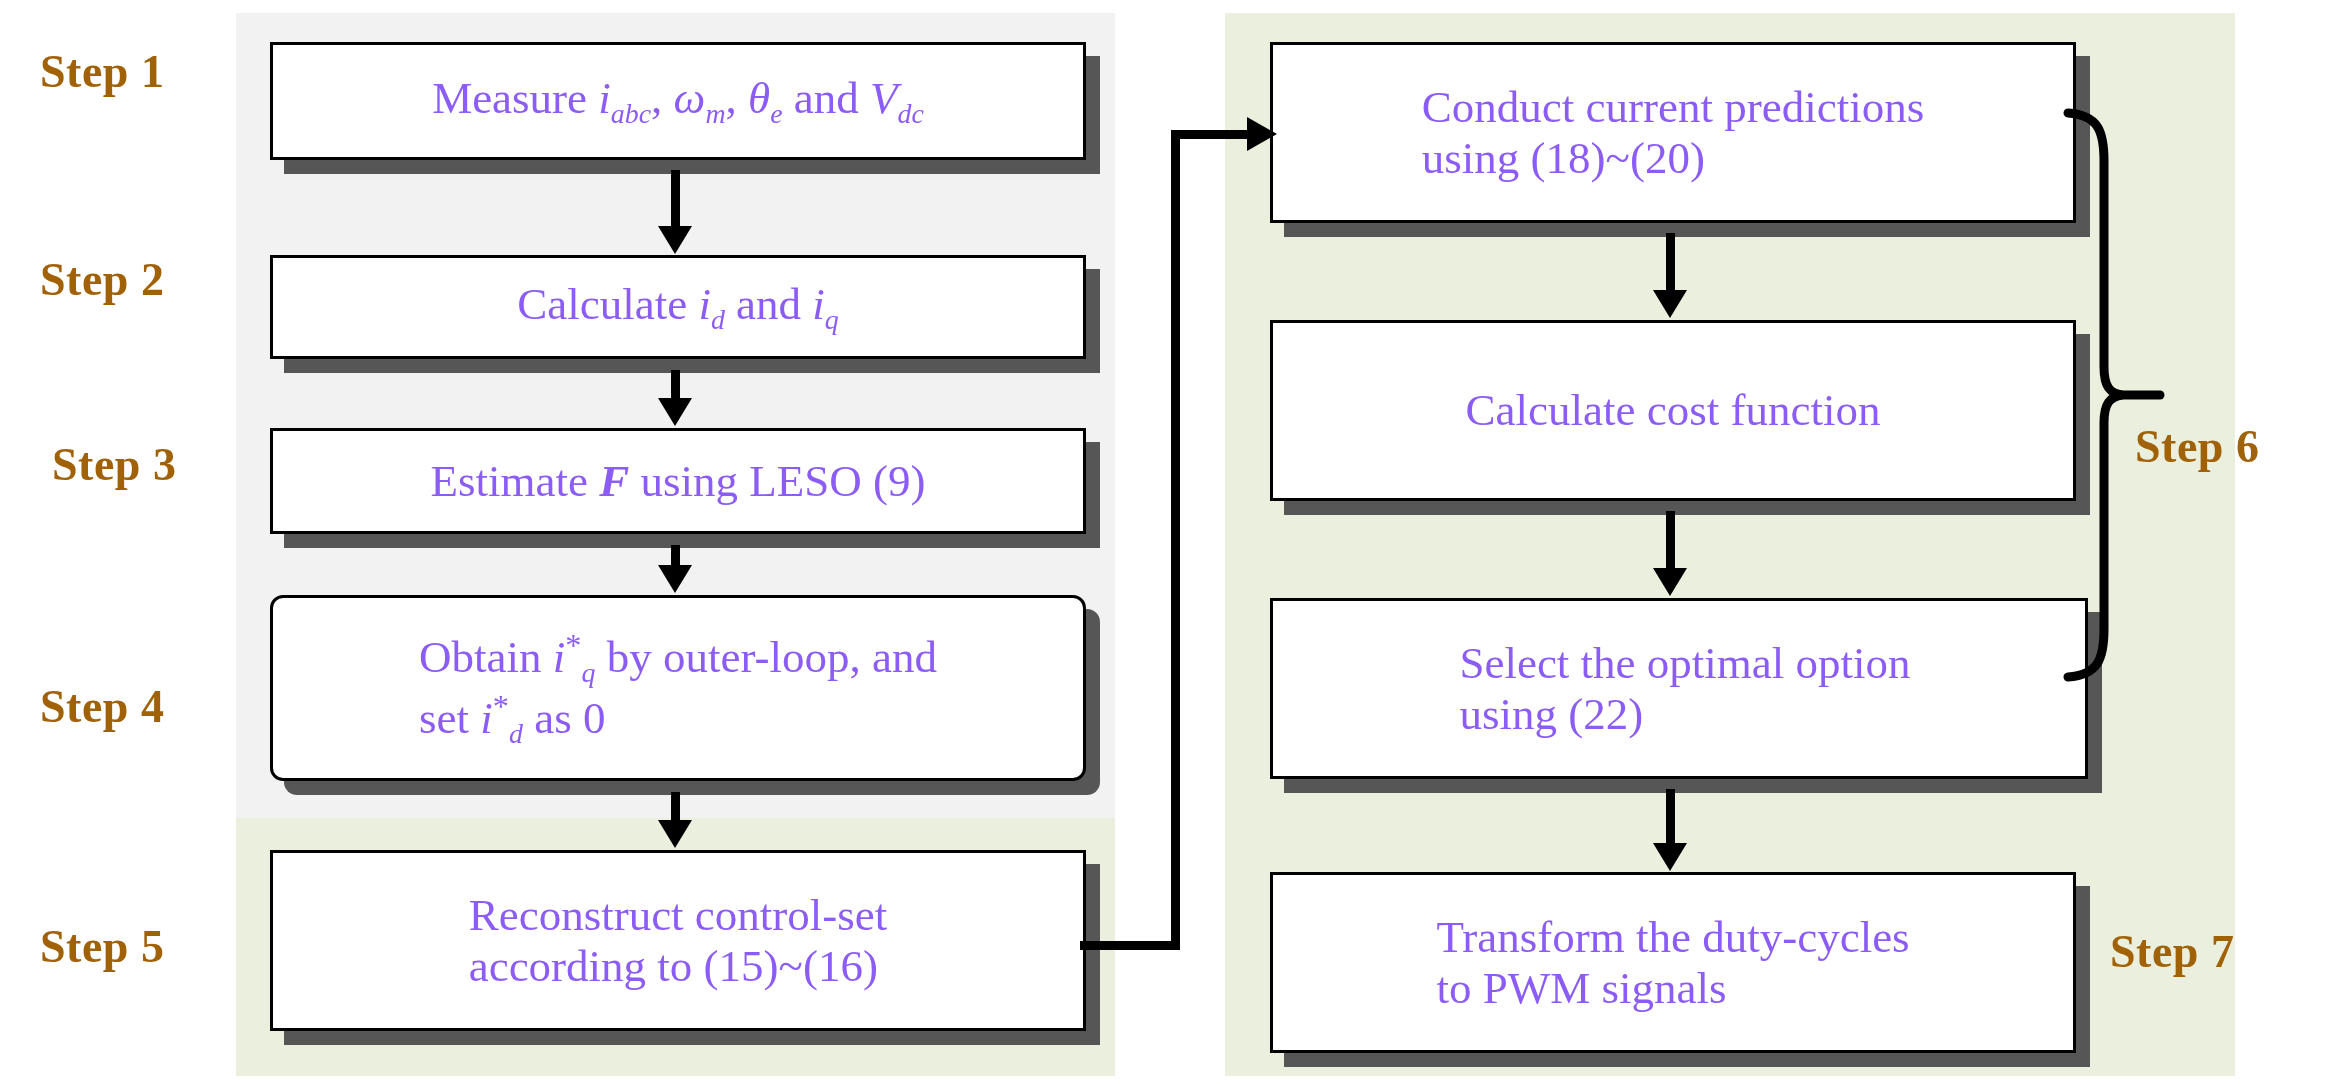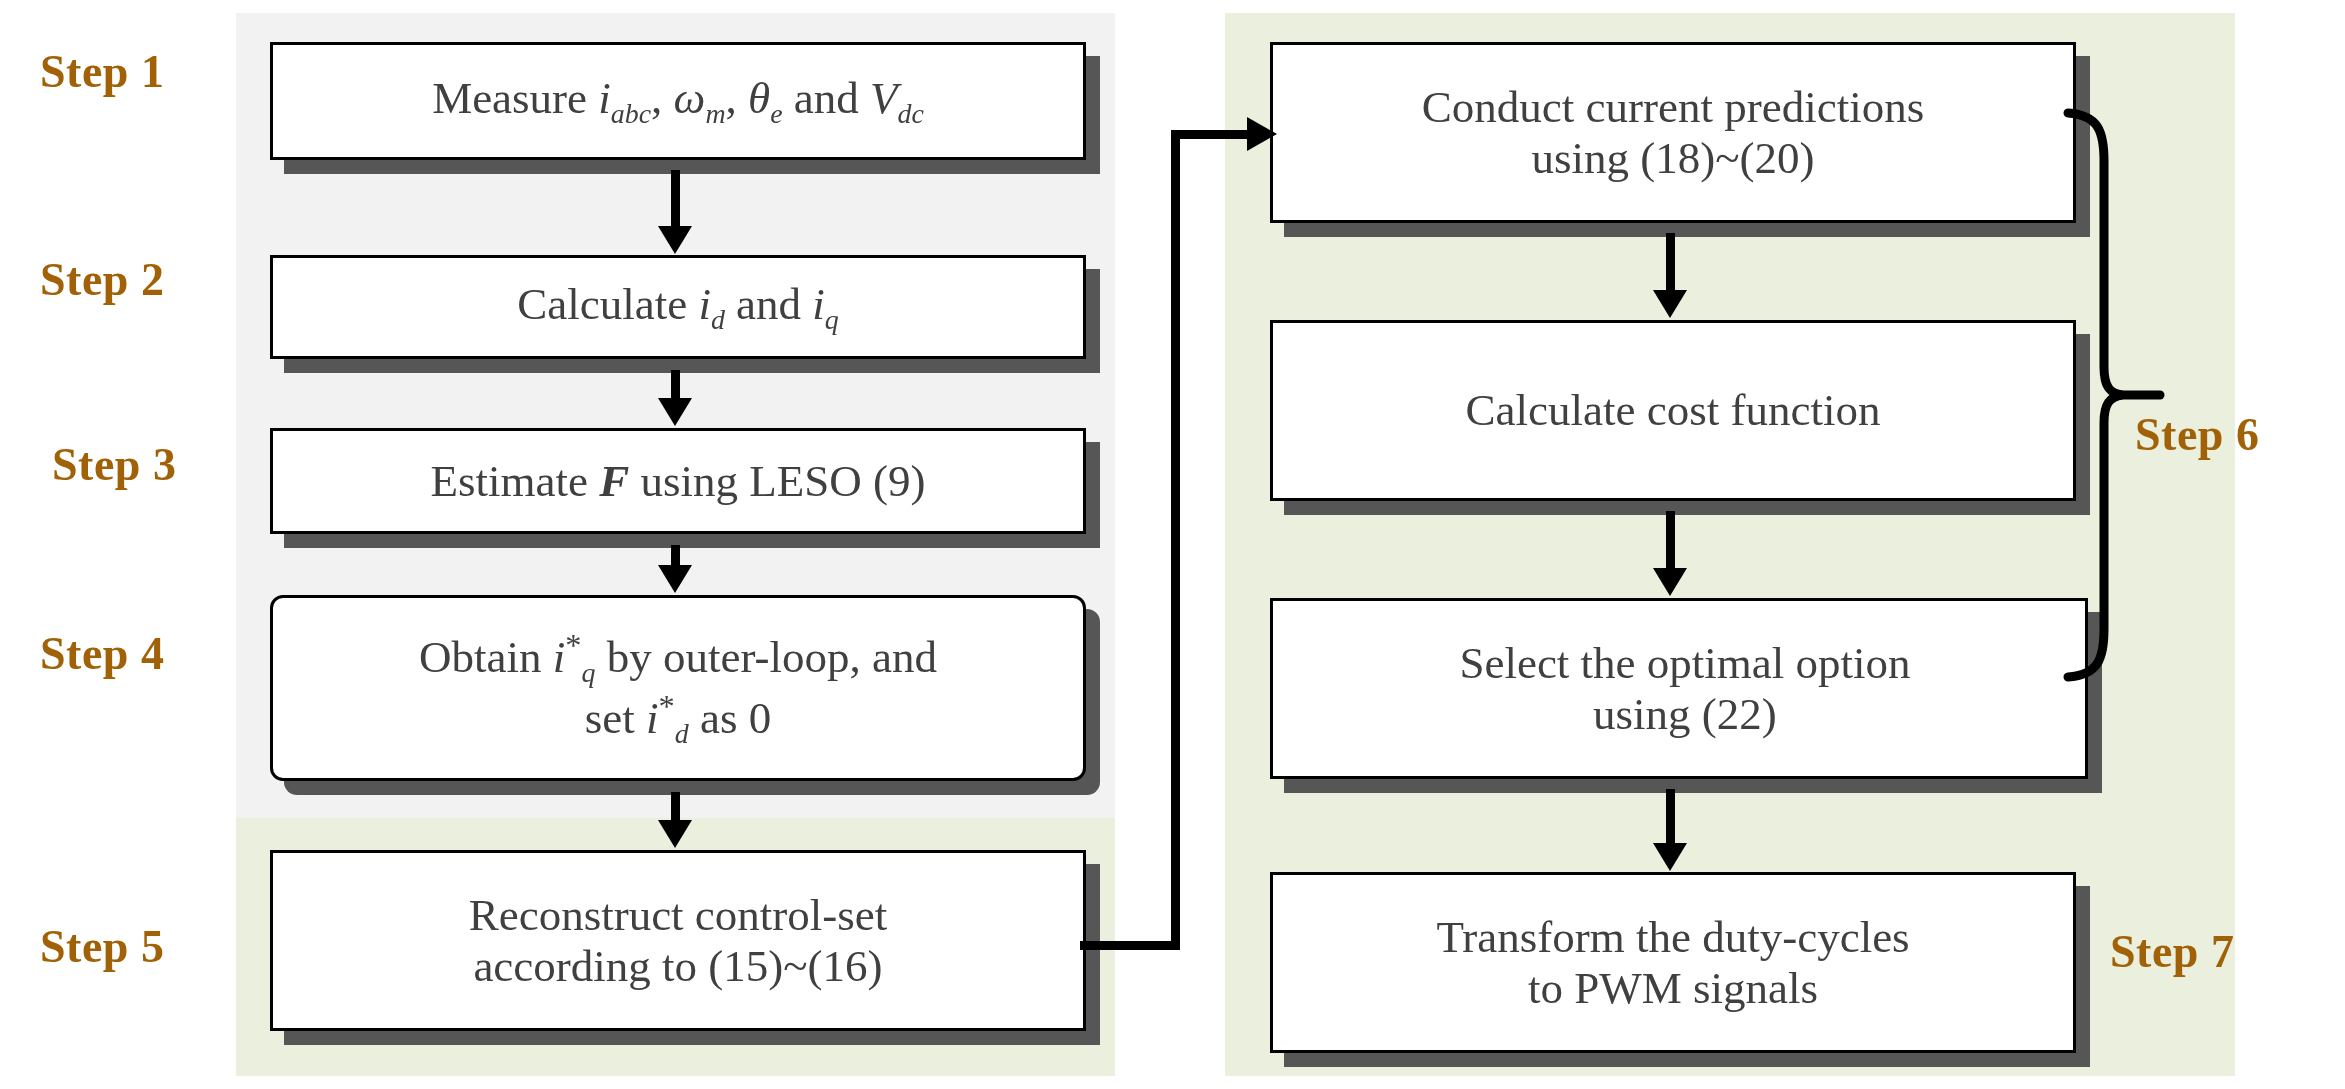--- a/index.html
+++ b/index.html
@@ -12,21 +12,21 @@
   #panel-right-green{left:1225px;top:13px;width:1010px;height:1063px;background:#eaf0dd;}
 
   
   .step-label{position:absolute;font-weight:bold;font-size:46px;color:#a16207;
               letter-spacing:.5px;white-space:nowrap;}
 
   
   .box{position:absolute;background:#ffffff;border:3px solid #000;
        box-shadow:14px 14px 0 0 #565656;
        display:flex;align-items:center;justify-content:center;
-       text-align:center;line-height:1.12;color:#404040;}
+       text-align:left;line-height:1.12;color:#8b5cf6;}
   .box .txt{padding:0 10px;font-size:45px;white-space:nowrap;}
   .box .txt.two{white-space:normal;}
 
   i.v{font-style:italic;}
   .sub{font-size:.62em;vertical-align:sub;font-style:italic;}
   .supstar{font-size:.72em;vertical-align:super;font-style:normal;}
   .bf{font-weight:bold;font-style:italic;}
 
   
   .arrow-v{position:absolute;width:9px;background:#000;}
@@ -43,24 +43,24 @@
 </head>
 <body>
 
 <div class="panel" id="panel-left-gray"></div>
 <div class="panel" id="panel-left-green"></div>
 <div class="panel" id="panel-right-green"></div>
 
 <div class="step-label" style="left:40px;top:45px;">Step 1</div>
 <div class="step-label" style="left:40px;top:253px;">Step 2</div>
 <div class="step-label" style="left:52px;top:438px;">Step 3</div>
-<div class="step-label" style="left:40px;top:627px;">Step 4</div>
+<div class="step-label" style="left:40px;top:680px;">Step 4</div>
 <div class="step-label" style="left:40px;top:920px;">Step 5</div>
 
-<div class="step-label" style="left:2135px;top:408px;">Step 6</div>
+<div class="step-label" style="left:2135px;top:420px;">Step 6</div>
 <div class="step-label" style="left:2110px;top:925px;">Step 7</div>
 
 <div class="box" id="b1" style="left:270px;top:42px;width:810px;height:112px;">
   <div class="txt">
     <span>Measure </span><i class="v">i</i><span class="sub">abc</span><span>, </span><i class="v">ω</i><span class="sub">m</span><span>, </span><i class="v">θ</i><span class="sub">e</span><span> and </span><i class="v">V</i><span class="sub">dc</span>
   </div>
 </div>
 
 <div class="box" id="b2" style="left:270px;top:255px;width:810px;height:98px;">
   <div class="txt">

